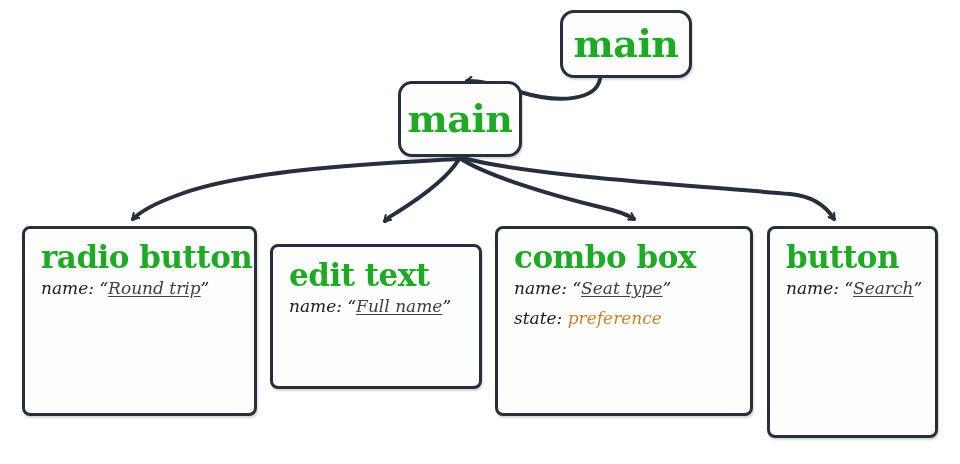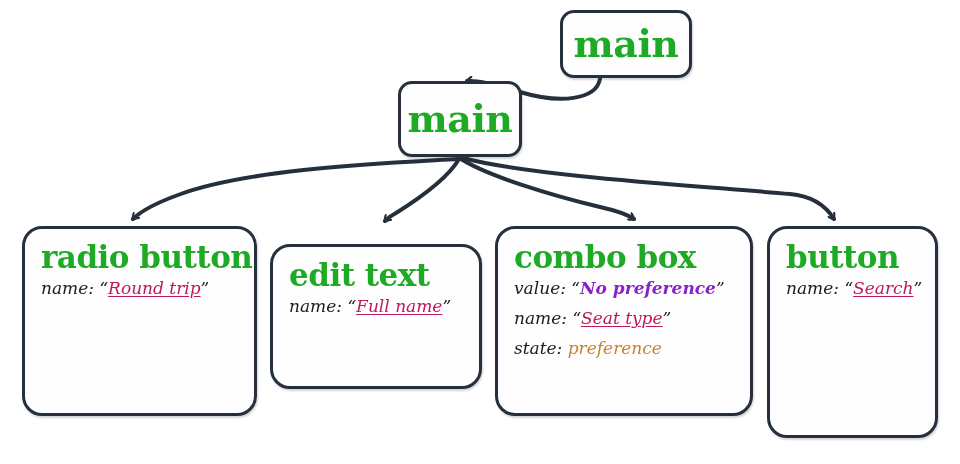--- a/index.html
+++ b/index.html
@@ -30,21 +30,21 @@
     height: 464px;
     pointer-events: none;
   }
 
   
   .node {
     position: absolute;
     box-sizing: border-box;
     background: #fefefe;
     border: 3px solid #26303c;
-    border-radius: 20px;
+    border-radius: 8px;
     box-shadow: 1px 2px 2px rgba(40,48,60,0.20);
   }
   .node.small {
     border-radius: 14px;
     display: flex;
     align-items: center;
     justify-content: center;
   }
 
   .node-title {
@@ -70,21 +70,21 @@
     font-size: 17px;
     line-height: 20px;
     white-space: nowrap;
     margin: 0 0 10px 16px;
     color: #1c1c1c;
   }
   .prop .key { color: #1c1c1c; }
   .prop .quote { color: #1c1c1c; }
 
   .val-link {
-    color: #be185d;
+    color: #404040;
     text-decoration: underline;
     text-underline-offset: 2px;
   }
   .val-state {
     color: #c8822a;
   }
   .val-value {
     color: #8a22c8;
     font-weight: bold;
   }
@@ -143,24 +143,20 @@
     <div class="node-title">edit text</div>
     <div class="prop">
       <span class="key">name:</span>
       <span class="quote">“</span><span class="val-link">Full name</span><span class="quote">”</span>
     </div>
   </div>
 
   <div class="node big" id="node-combo">
     <div class="node-title">combo box</div>
     <div class="prop">
-      <span class="key">value:</span>
-      <span class="quote">“</span><span class="val-value">No preference</span><span class="quote">”</span>
-    </div>
-    <div class="prop">
       <span class="key">name:</span>
       <span class="quote">“</span><span class="val-link">Seat type</span><span class="quote">”</span>
     </div>
     <div class="prop">
       <span class="key">state:</span>
       <span class="val-state">preference</span>
     </div>
   </div>
 
   <div class="node big" id="node-button">

